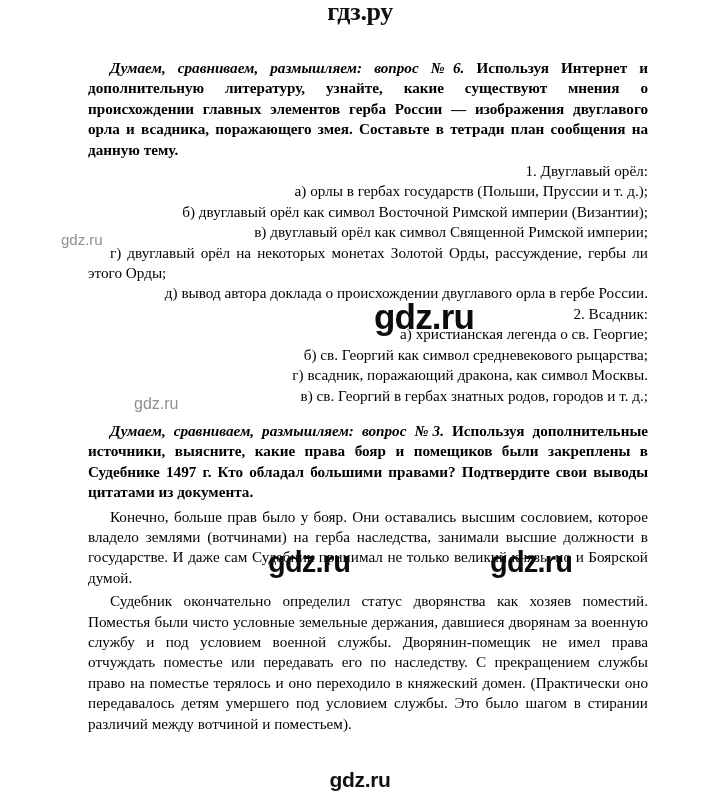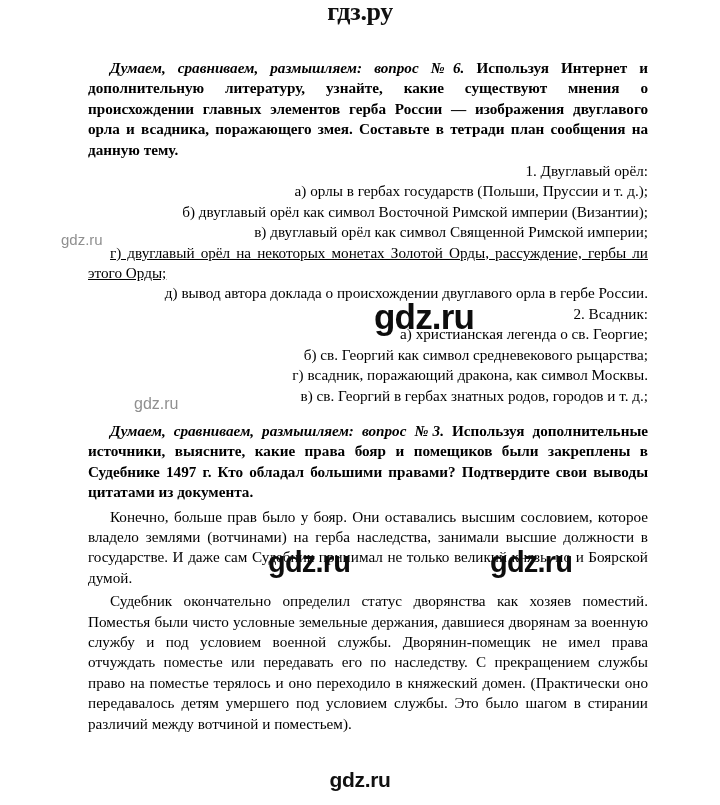--- a/index.html
+++ b/index.html
@@ -117,21 +117,21 @@
 <div class="site-logo">гдз.ру</div>
 
 <div class="page">
 
   <p class="q-heading"><span class="em">Думаем, сравниваем, размышляем: вопрос №6.</span><span> Используя Интернет и дополнительную литературу, узнайте, какие существуют мнения о происхождении главных элементов герба России — изображения двуглавого орла и всадника, поражающего змея. Составьте в тетради план сообщения на данную тему.</span></p>
 
   <p class="list-line">1. Двуглавый орёл:</p>
   <p class="list-line">а) орлы в гербах государств (Польши, Пруссии и т. д.);</p>
   <p class="list-line">б) двуглавый орёл как символ Восточной Римской империи (Византии);</p>
   <p class="list-line">в) двуглавый орёл как символ Священной Римской империи;</p>
-  <p class="list-line wrap" style="text-indent:22px;text-decoration:underline;">г) двуглавый орёл на некоторых монетах Золотой Орды, рассуждение, гербы ли этого Орды;</p>
+  <p class="list-line wrap" style="text-indent:22px;">г) двуглавый орёл на некоторых монетах Золотой Орды, рассуждение, гербы ли этого Орды;</p>
   <p class="list-line">д) вывод автора доклада о происхождении двуглавого орла в гербе России.</p>
   <p class="list-line">2. Всадник:</p>
   <p class="list-line">а) христианская легенда о св. Георгие;</p>
   <p class="list-line">б) св. Георгий как символ средневекового рыцарства;</p>
   <p class="list-line">г) всадник, поражающий дракона, как символ Москвы.</p>
   <p class="list-line">в) св. Георгий в гербах знатных родов, городов и т. д.;</p>
 
   <div class="gap-lg"></div>
 
   <p class="q-heading"><span class="em">Думаем, сравниваем, размышляем: вопрос №3.</span><span> Используя дополнительные источники, выясните, какие права бояр и помещиков были закреплены в Судебнике 1497 г. Кто обладал большими правами? Подтвердите свои выводы цитатами из документа.</span></p>

